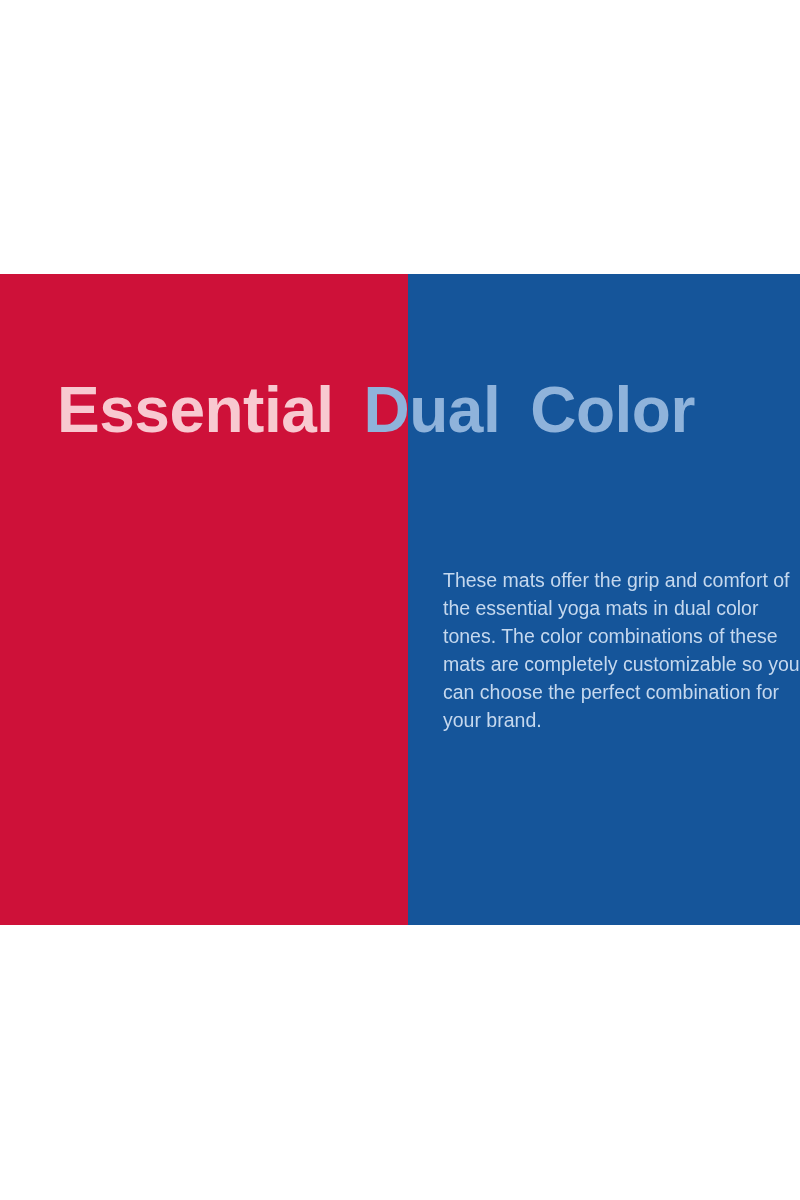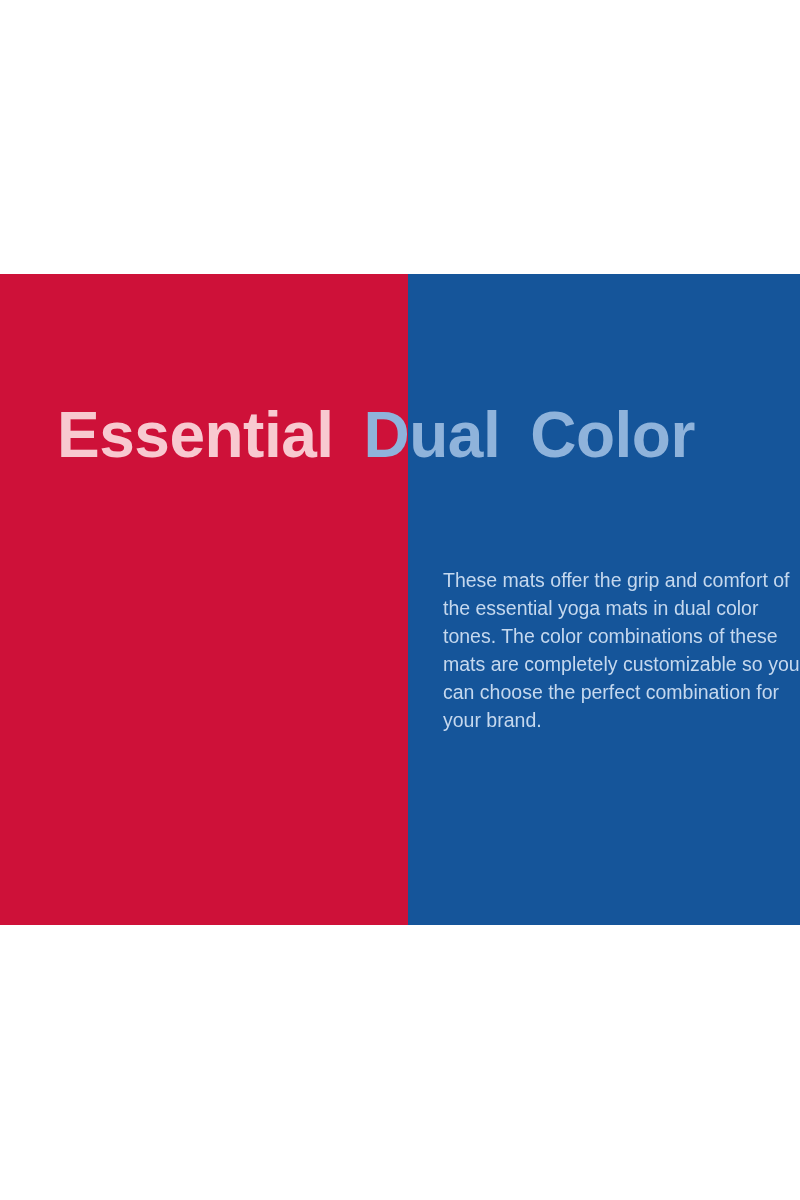--- a/index.html
+++ b/index.html
@@ -49,21 +49,20 @@
   }
 
   
   .heading-row {
     position: absolute;
     left: 0;
     top: 0;
     width: 800px;
     height: 651px;
     pointer-events: none;
-    margin-top: 25px;
   }
 
   .heading {
     position: absolute;
     top: 104px;
     left: 0;
     width: 1000px;
     white-space: nowrap;
     font-size: 64px;
     font-weight: 700;

